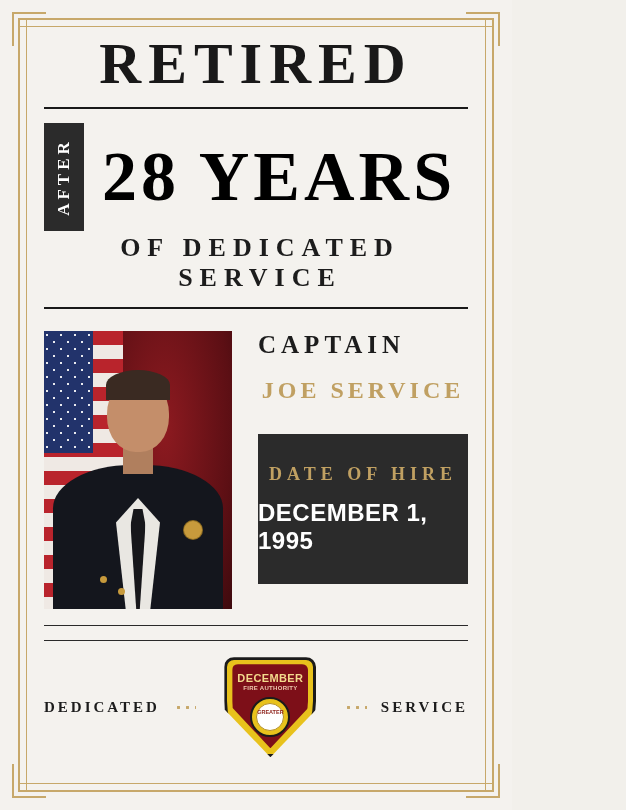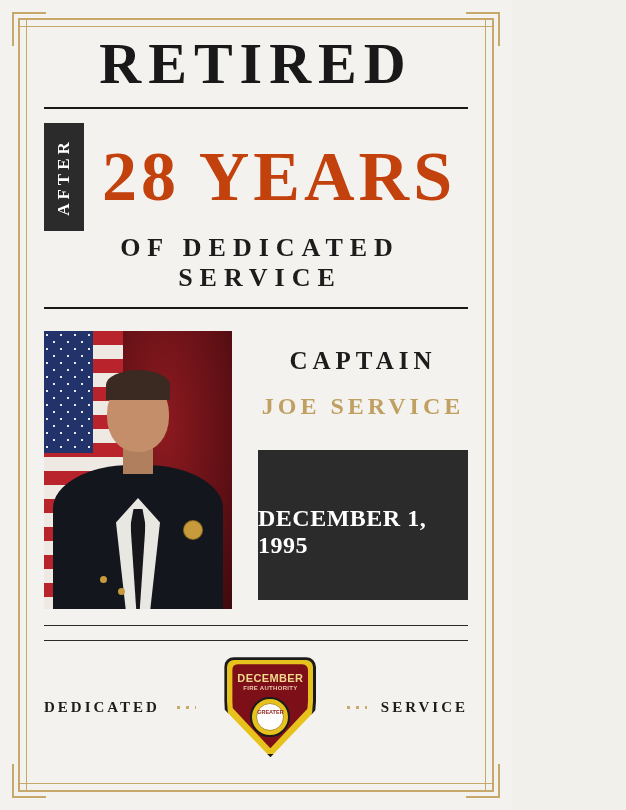--- a/index.html
+++ b/index.html
@@ -96,21 +96,21 @@
   }
   .years-text {
     flex: 1;
     display: flex;
     align-items: center;
     justify-content: center;
     font-family: "Liberation Serif", serif;
     font-weight: bold;
     font-size: 70px;
     letter-spacing: 4px;
-    color: #c2410c;
+    color: #000000;
     line-height: 1;
     padding-left: 6px;
   }
   .subtitle {
     text-align: center;
     font-family: "Liberation Serif", serif;
     font-weight: bold;
     font-size: 26px;
     letter-spacing: 7px;
     color: #1c1c1c;
@@ -216,27 +216,25 @@
   .photo .btn1 { left: 56px; bottom: 26px; }
   .photo .btn2 { left: 74px; bottom: 14px; }
 
   .right-col {
     flex: 1;
     padding-left: 26px;
     display: flex;
     flex-direction: column;
   }
   .rank {
-    text-align: center;
     font-family: "Liberation Serif", serif;
     font-weight: bold;
     font-size: 25px;
     letter-spacing: 5px;
     color: #1c1c1c;
-    margin-top: 16px;
   }
   .name {
     text-align: center;
     font-family: "Liberation Serif", serif;
     font-weight: bold;
     font-size: 24px;
     letter-spacing: 4px;
     color: #c0a062;
     margin-top: 18px;
   }
@@ -251,21 +249,21 @@
   }
   .hire-label {
     font-family: "Liberation Serif", serif;
     font-weight: bold;
     font-size: 18px;
     letter-spacing: 5px;
     color: #c0a062;
   }
   .hire-date {
     margin-top: 14px;
-    font-family: Liberation Serif, serif;
+    font-family: Liberation Sans, sans-serif;
     font-weight: bold;
     font-size: 24px;
     letter-spacing: 0.5px;
     color: #ffffff;
   }
 
   
   .thanks {
     margin-top: 16px;
     text-align: center;
@@ -437,20 +435,21 @@
         <div class="person-hair"></div>
         <div class="badge"></div>
         <div class="btn1"></div>
         <div class="btn2"></div>
       </div>
 
       <div class="right-col">
         <div class="rank">CAPTAIN</div>
         <div class="name">JOE SERVICE</div>
         <div class="hire-box">
+          <div class="hire-label">DATE OF HIRE</div>
           <div class="hire-date">DECEMBER 1, 1995</div>
         </div>
       </div>
 
     </div>
 
     <div class="rule thin"></div>
     <div class="rule thin"></div>
 
     <div class="footer">

